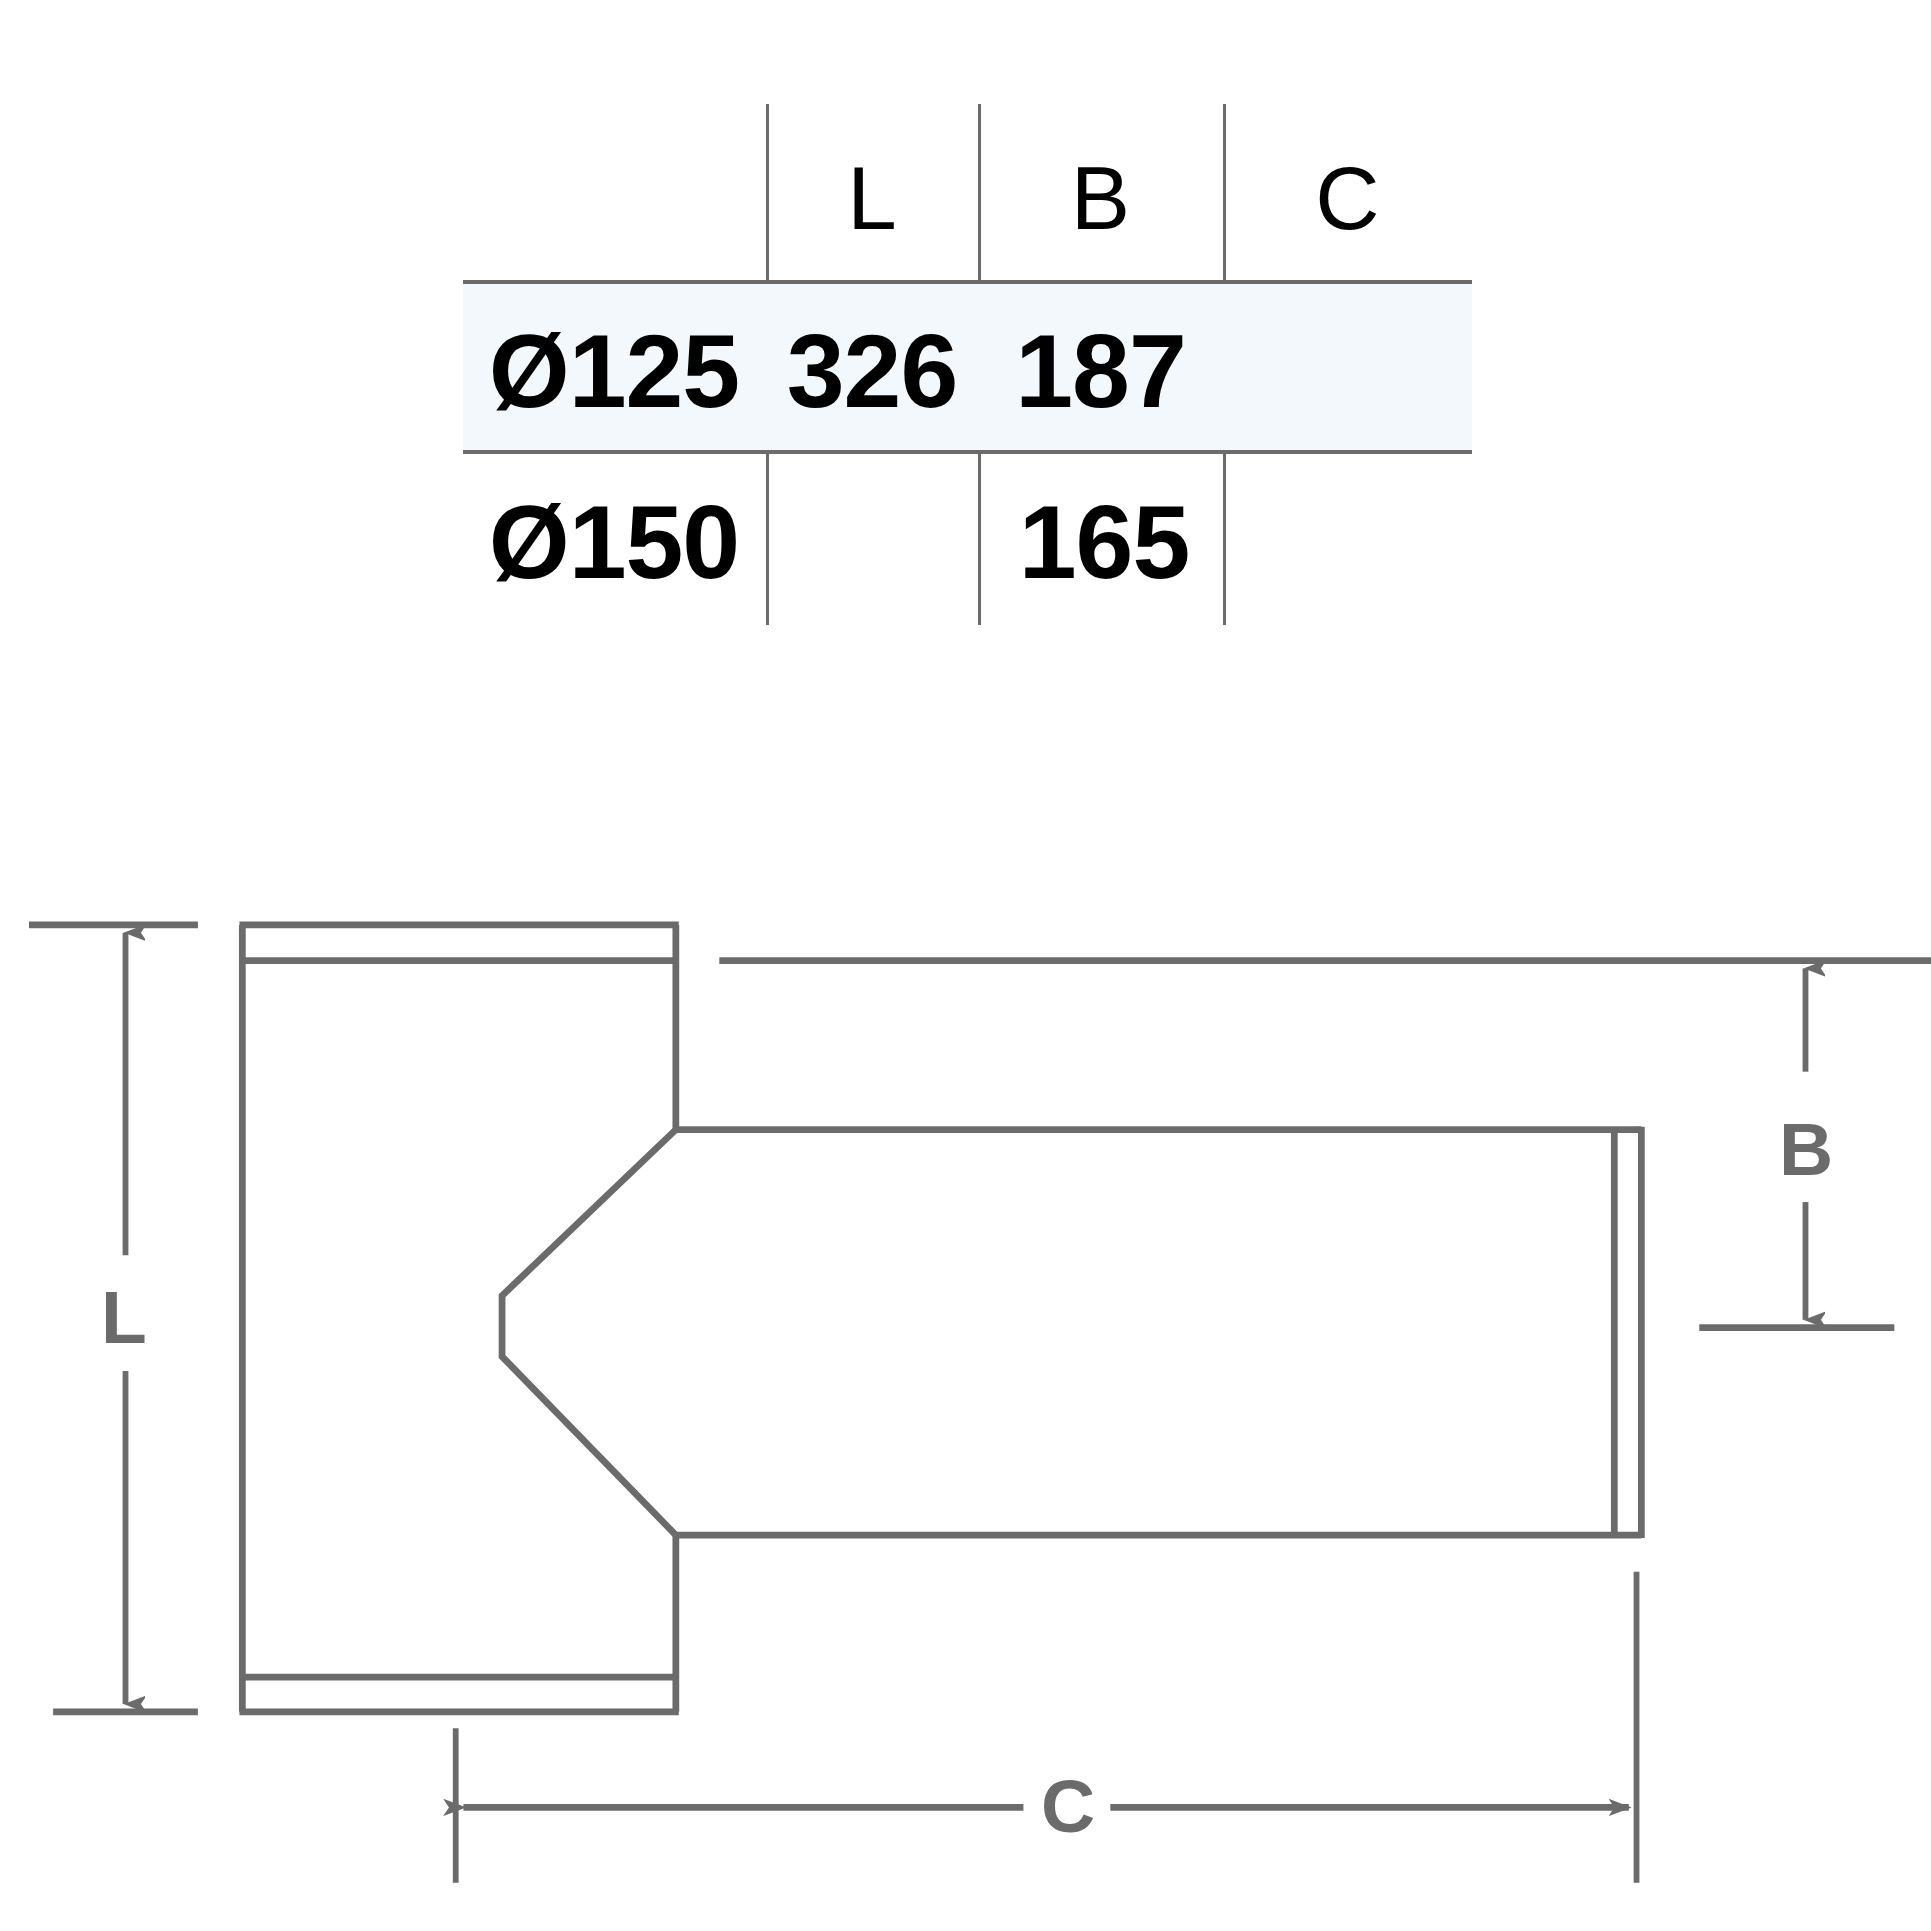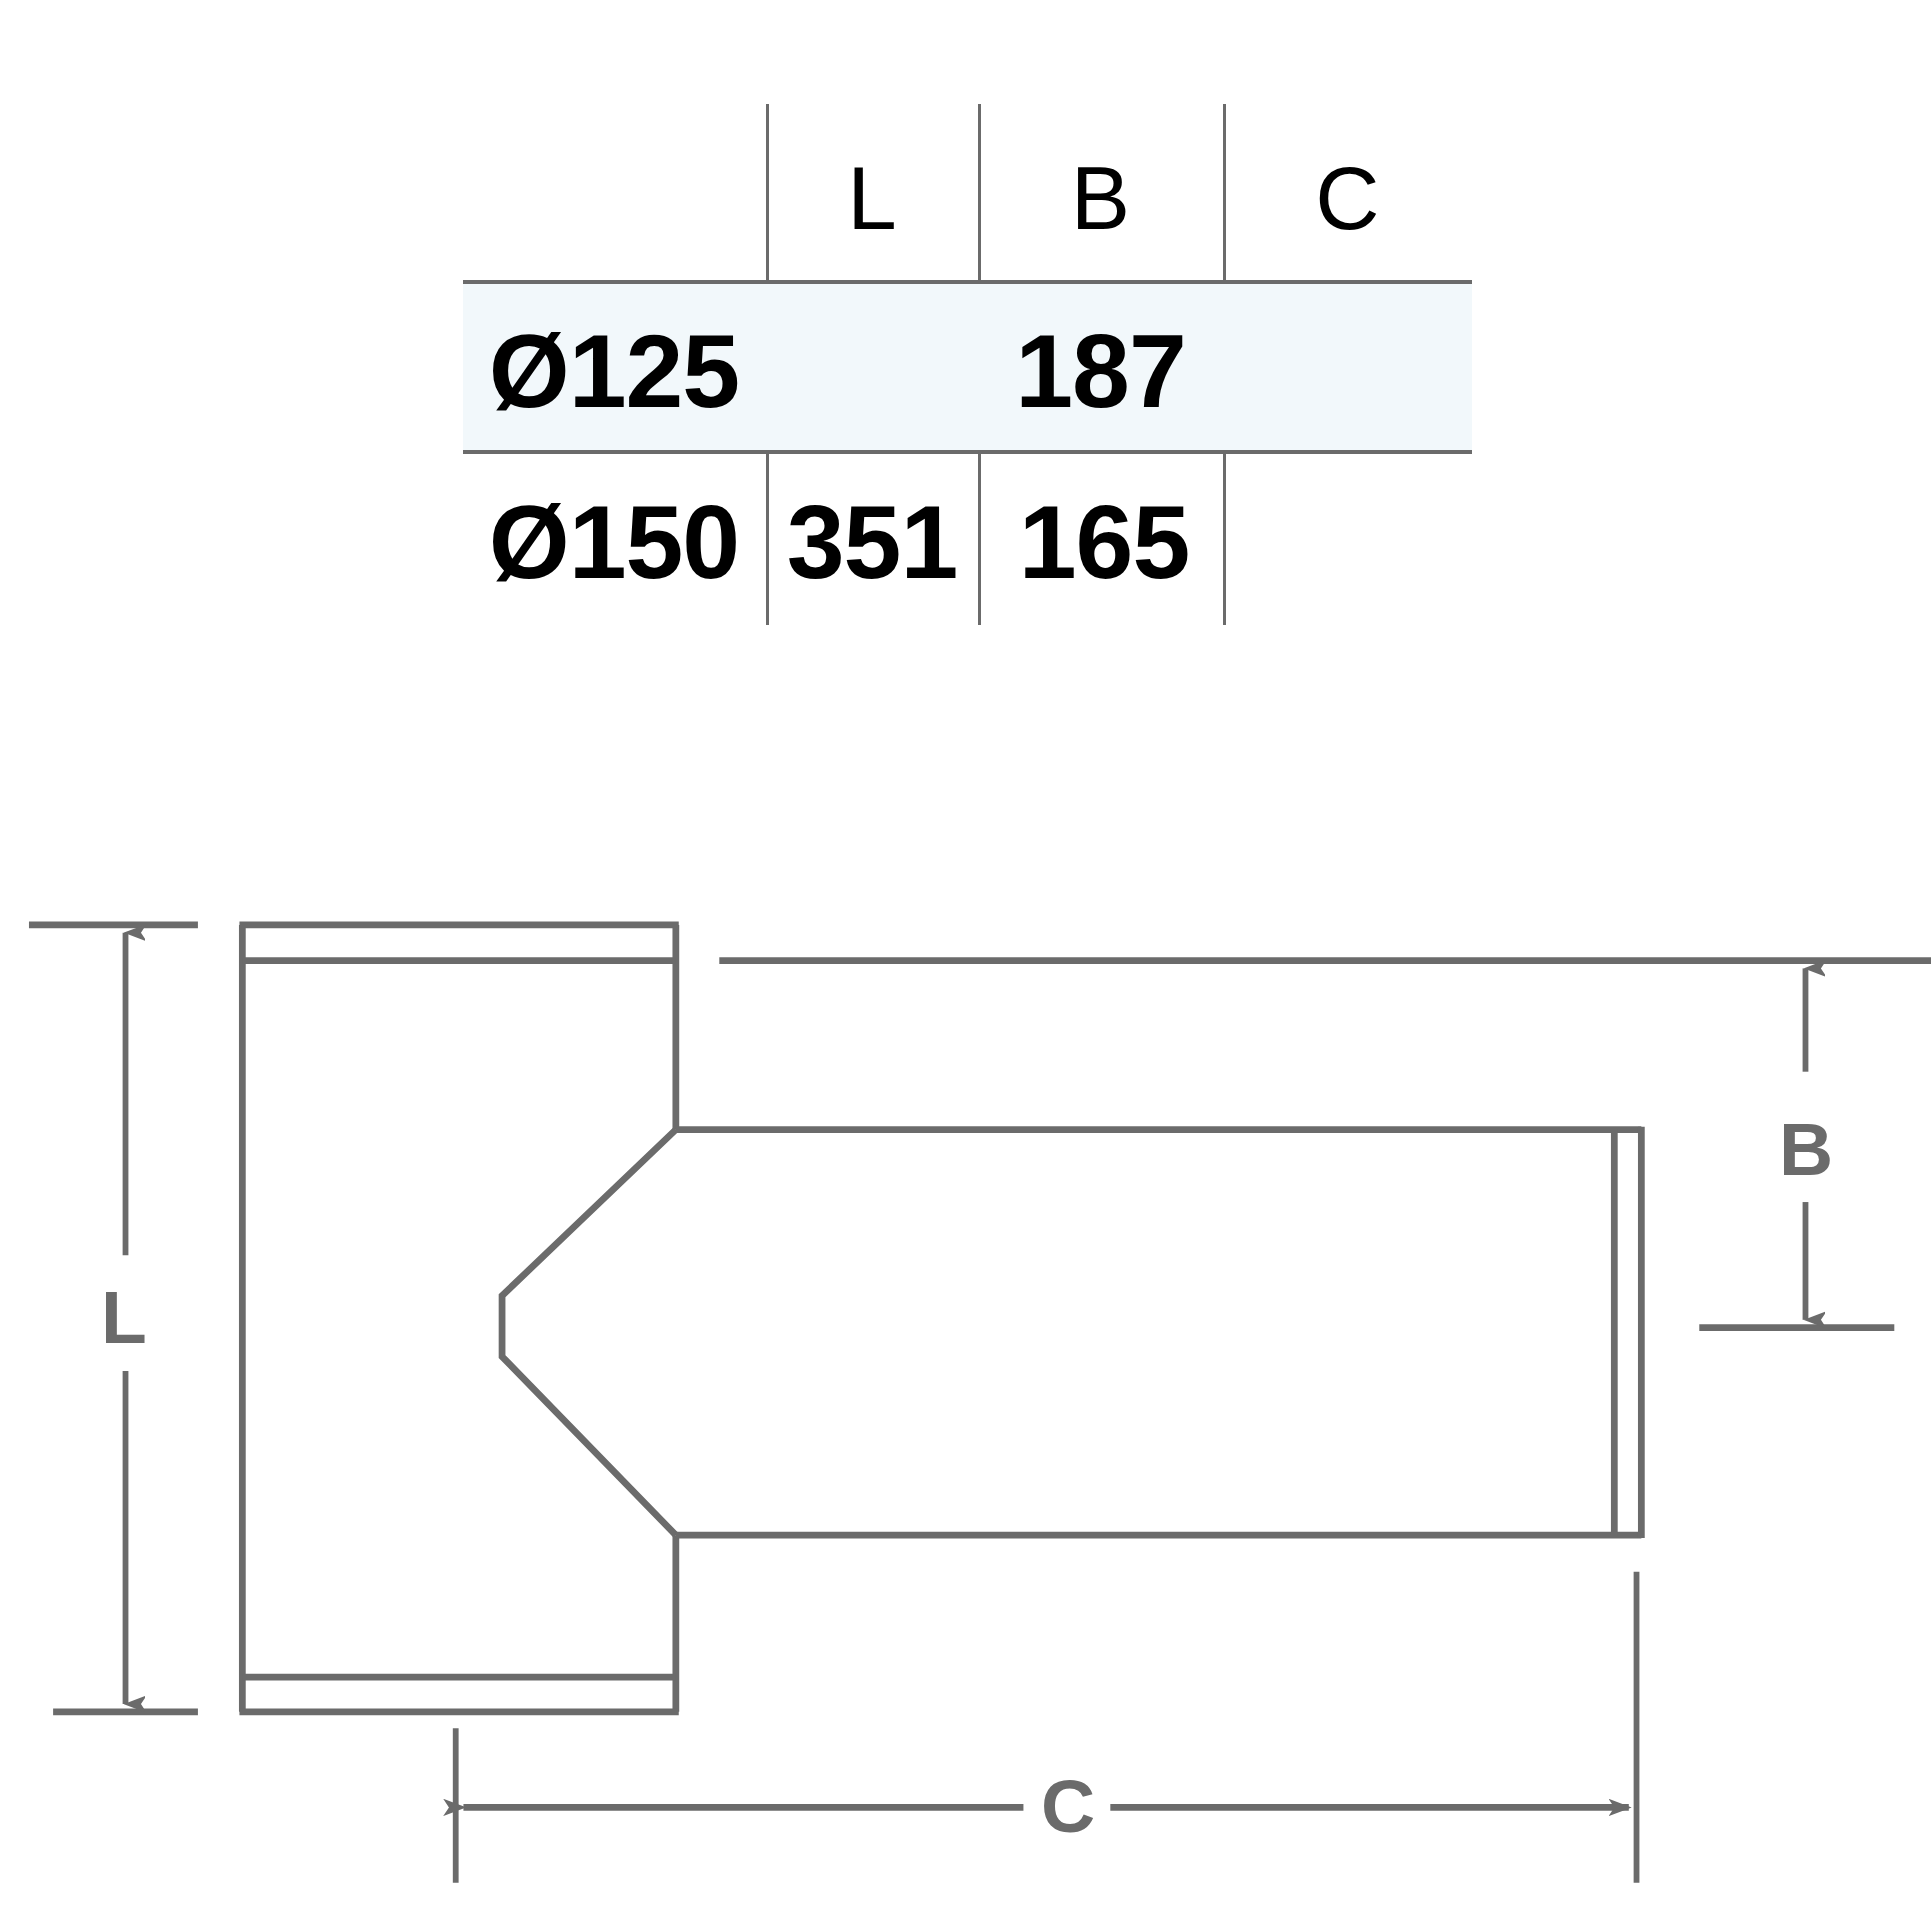--- a/index.html
+++ b/index.html
@@ -40,24 +40,24 @@
   <div class="hl-band" style="left:463px;top:282px;width:1009px;height:170px;"></div>
 
   <div class="row-rule" style="left:463px;top:280px;width:1009px;"></div>
   <div class="row-rule" style="left:463px;top:450px;width:1009px;"></div>
 
   <div class="hdr-cell" style="left:766px;top:154px;width:212px;">L</div>
   <div class="hdr-cell" style="left:978px;top:154px;width:245px;">B</div>
   <div class="hdr-cell" style="left:1223px;top:154px;width:249px;">C</div>
 
   <div class="data-cell" style="left:463px;top:319px;width:302px;">Ø125</div>
+  <div class="data-cell" style="left:766px;top:319px;width:212px;">326</div>
   <div class="data-cell" style="left:978px;top:319px;width:245px;">187</div>
 
   <div class="data-cell" style="left:463px;top:490px;width:302px;">Ø150</div>
-  <div class="data-cell" style="left:766px;top:490px;width:212px;">351</div>
   <div class="data-cell" style="left:978px;top:490px;width:252px;">165</div>
 </div>
 
 <div id="drawing">
   <svg width="1931" height="1931" viewBox="0 0 2000 2000">
     <defs>
       <marker id="arrUp" markerWidth="18" markerHeight="22" refX="9" refY="2" orient="auto" markerUnits="userSpaceOnUse">
         <path d="M9,0 L18,24 L9,18 L0,24 Z" fill="#6b6b6b"></path>
       </marker>
       <marker id="arrDown" markerWidth="18" markerHeight="22" refX="9" refY="20" orient="auto" markerUnits="userSpaceOnUse">

